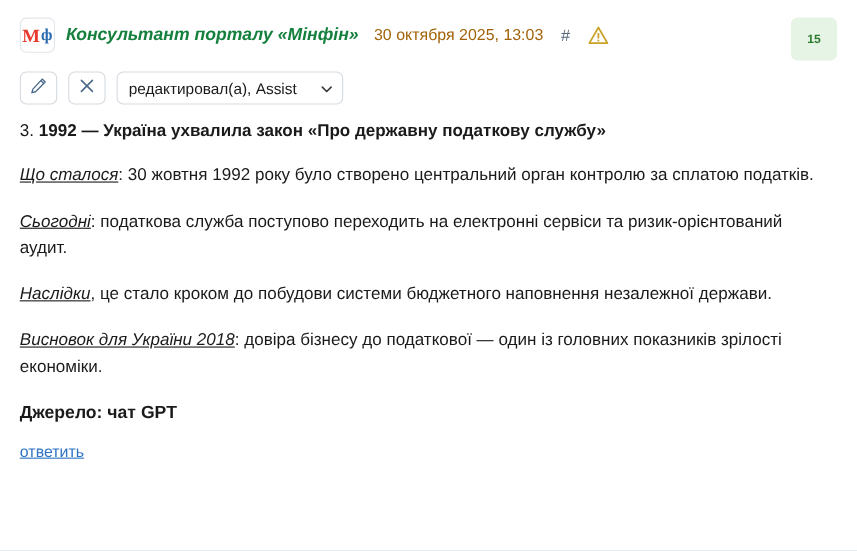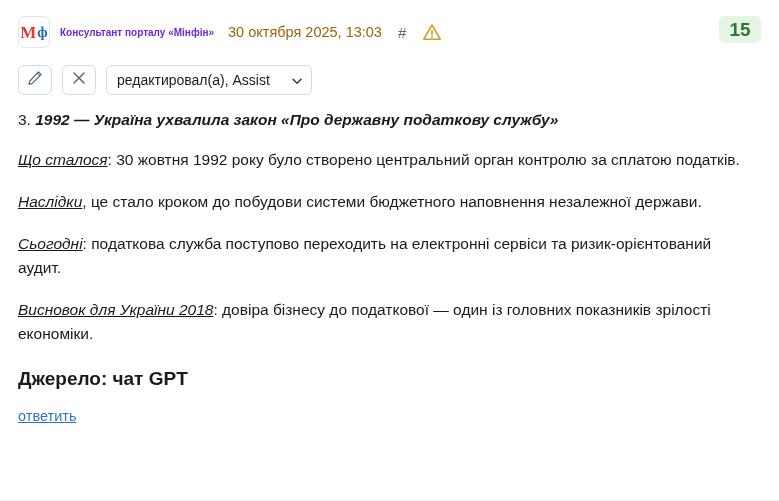--- a/index.html
+++ b/index.html
@@ -49,24 +49,25 @@
   }
   .avatar .f {
     font-size: 15px;
     font-weight: 700;
     color: #2b6cb0;
     font-family: "Liberation Serif", serif;
     line-height: 1;
     margin-left: 1px;
   }
   .author {
-    font-size: 10px;
-    font-weight: 700;
-    color: #6d28d9;
+    font-size: 16px;
+    font-weight: 700;
+    color: #15803d;
     white-space: nowrap;
+    font-style: italic;
   }
   .timestamp {
     font-size: 14.5px;
     color: #a16207;
     white-space: nowrap;
     margin-left: 4px;
   }
   .hash {
     font-size: 15px;
     color: #5a6b7c;
@@ -78,25 +79,25 @@
     width: 20px;
     height: 20px;
     display: inline-block;
     position: relative;
   }
   .counter {
     position: absolute;
     right: 18px;
     top: 16px;
     min-width: 42px;
-    height: 27px;
+    height: 39px;
     border-radius: 6px;
     background: #e6f4e6;
     color: #2d7a2d;
-    font-size: 19px;
+    font-size: 11px;
     font-weight: 600;
     display: flex;
     align-items: center;
     justify-content: center;
     box-sizing: border-box;
     padding: 0 10px;
   }
   
   .toolbar-row {
     display: flex;
@@ -151,33 +152,32 @@
     line-height: 1.55;
     color: #1a1a1a;
   }
   .headline {
     font-size: 15.5px;
     margin: 0 0 16px 0;
   }
   .headline .num { font-weight: 400; }
   .headline .bi {
     font-weight: 700;
-    font-style: italic;
   }
   .para {
     margin: 0 16px 18px 0;
   }
   .lead {
     font-style: italic;
     text-decoration: underline;
   }
   .source {
     margin: 16px 0 10px 0;
     font-weight: 700;
-    font-size: 19px;
+    font-size: 16px;
   }
   .reply {
     display: inline-block;
     color: #2f73c4;
     font-size: 14.5px;
     text-decoration: underline;
     cursor: pointer;
   }
   .divider {
     position: absolute;
@@ -242,25 +242,25 @@
 
     <p class="headline">
       <span class="num">3. </span><span class="bi">1992 — Україна ухвалила закон «Про державну податкову службу»</span>
     </p>
 
     <p class="para">
       <span class="lead">Що сталося</span><span>: 30 жовтня 1992 року було створено центральний орган контролю за сплатою податків.</span>
     </p>
 
     <p class="para">
+      <span class="lead">Сьогодні</span><span>: податкова служба поступово переходить на електронні сервіси та ризик-орієнтований аудит.</span>
+    </p>
+
+    <p class="para">
       <span class="lead">Наслідки</span><span>, це стало кроком до побудови системи бюджетного наповнення незалежної держави.</span>
-    </p>
-
-    <p class="para">
-      <span class="lead">Сьогодні</span><span>: податкова служба поступово переходить на електронні сервіси та ризик-орієнтований аудит.</span>
     </p>
 
     <p class="para">
       <span class="lead">Висновок для України 2018</span><span>: довіра бізнесу до податкової — один із головних показників зрілості економіки.</span>
     </p>
 
     <p class="source">Джерело: чат GPT</p>
 
     <a class="reply">ответить</a>
   </div>

